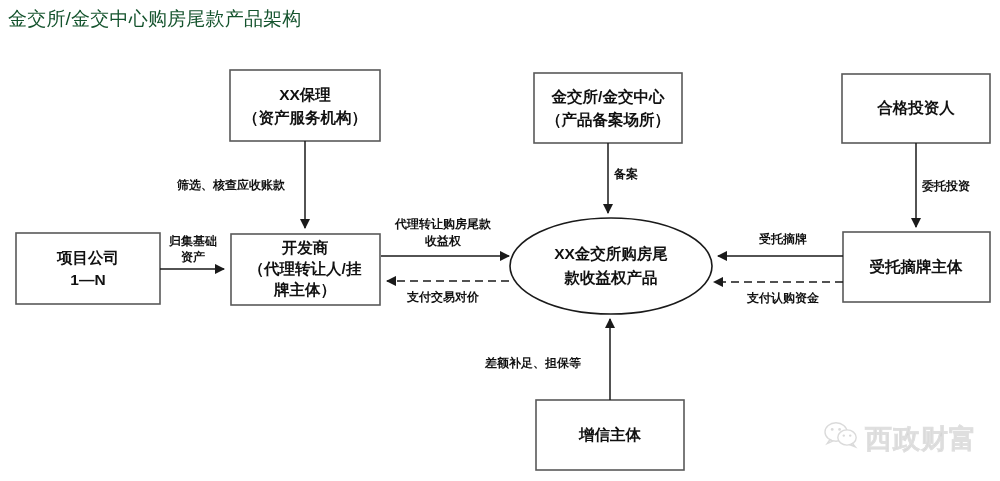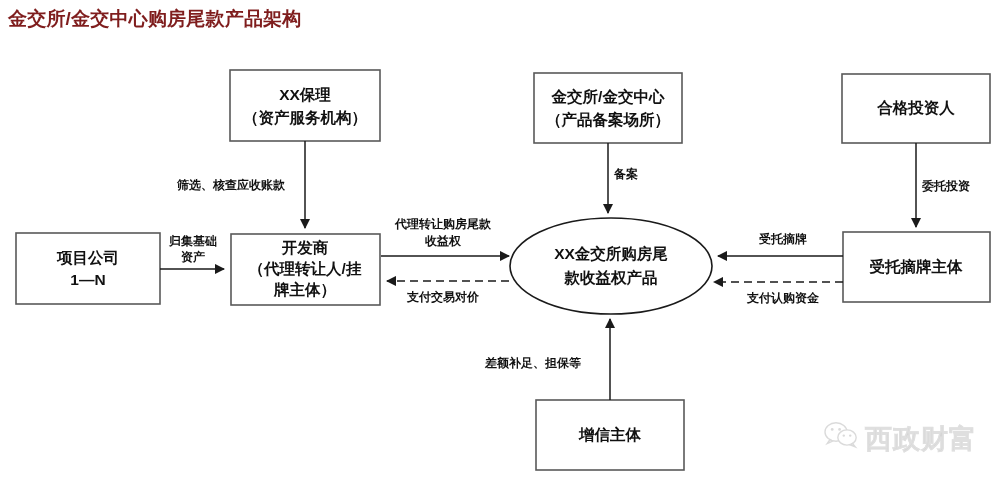--- a/index.html
+++ b/index.html
@@ -12,22 +12,22 @@
     height: 481px;
     position: relative;
     overflow: hidden;
     font-family: "Liberation Sans", "DejaVu Sans", sans-serif;
   }
   #page-title {
     position: absolute;
     left: 8px;
     top: 6px;
     font-size: 19px;
-    font-weight: bold;
-    color: #7f1d1d;
+    font-weight: normal;
+    color: #14532d;
     letter-spacing: 0.2px;
     white-space: nowrap;
   }
   #diagram {
     position: absolute;
     left: 0;
     top: 0;
     width: 1000px;
     height: 481px;
   }

